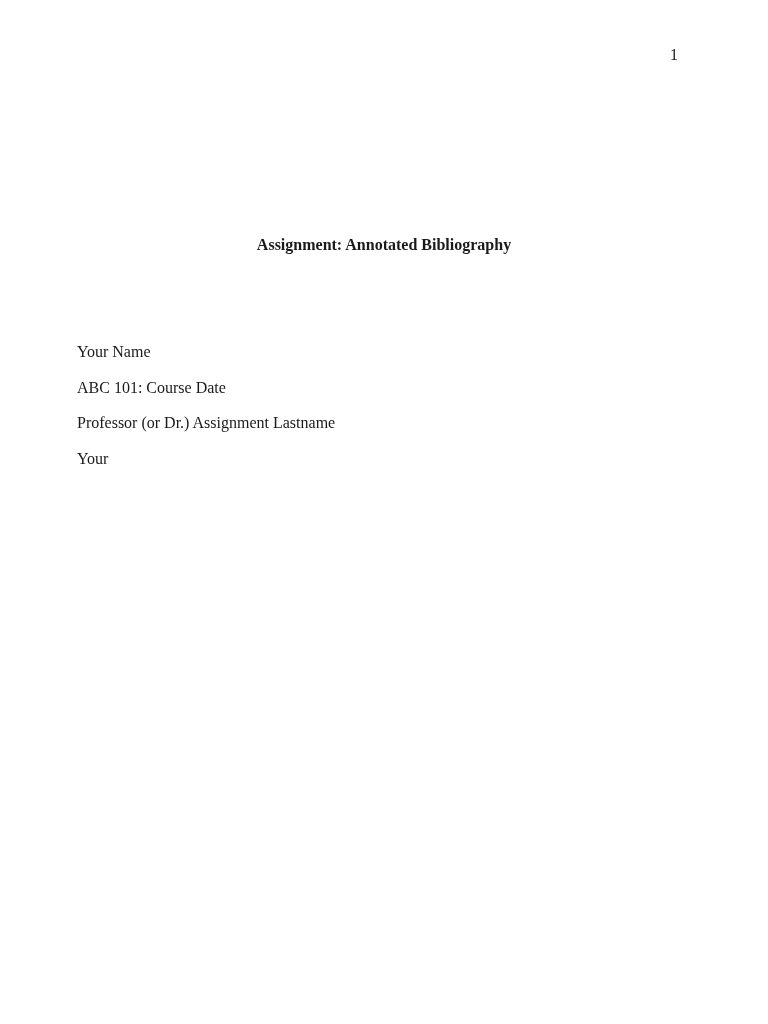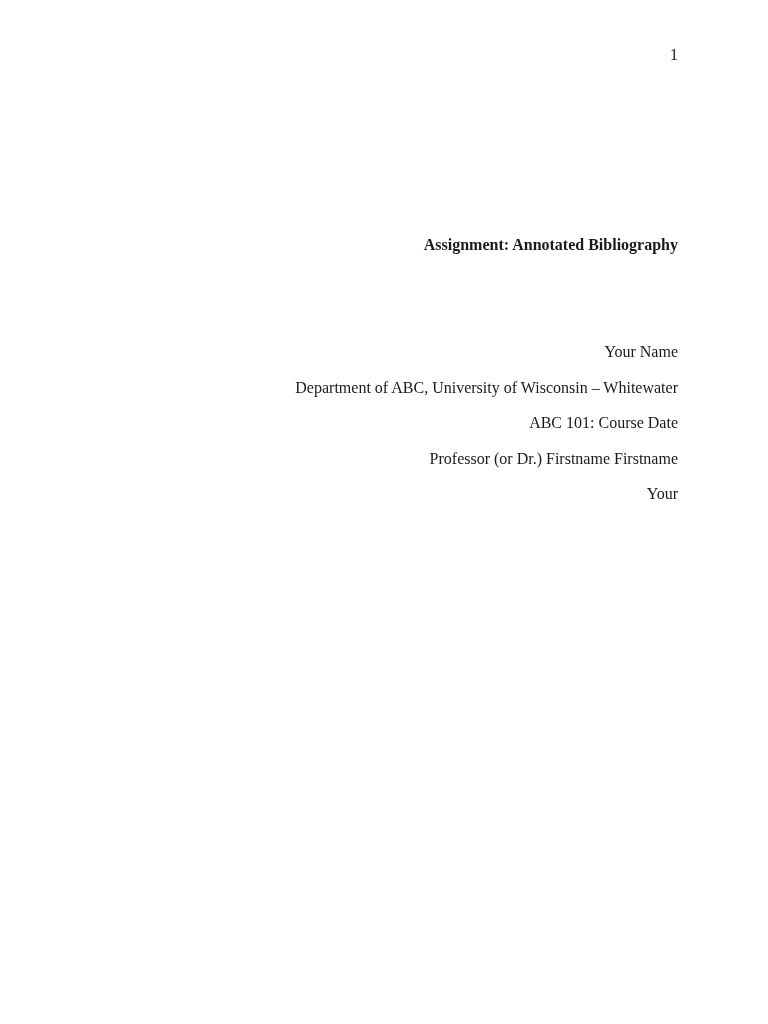--- a/index.html
+++ b/index.html
@@ -22,50 +22,49 @@
     right: 90px;
     font-size: 16px;
     line-height: 18px;
     text-align: right;
   }
   .doc-title {
     position: absolute;
     top: 236px;
     left: 90px;
     right: 90px;
-    text-align: right;
+    text-align: center;
     font-size: 16px;
     font-weight: bold;
     line-height: 18px;
     margin: 0;
   }
   .title-block {
     position: absolute;
     top: 334px;
     left: 77px;
     right: 90px;
-    text-align: right;
+    text-align: left;
   }
   .title-block p {
     margin: 0;
     font-size: 16px;
     line-height: 35.5px;
     font-weight: normal;
   }
 </style>
 </head>
 <body>
 
 <div class="page" style="color: rgb(26, 26, 26); background: rgb(255, 255, 255);">
 
   <div class="page-number">1</div>
 
   <h1 class="doc-title">Assignment: Annotated Bibliography</h1>
 
   <div class="title-block">
     <p>Your Name</p>
-    <p>Department of ABC, University of Wisconsin – Whitewater</p>
     <p>ABC 101: Course Date</p>
-    <p>Professor (or Dr.) Firstname Firstname</p>
+    <p>Professor (or Dr.) Assignment Lastname</p>
     <p>Your</p>
   </div>
 
 </div>
 
 </body></html>

